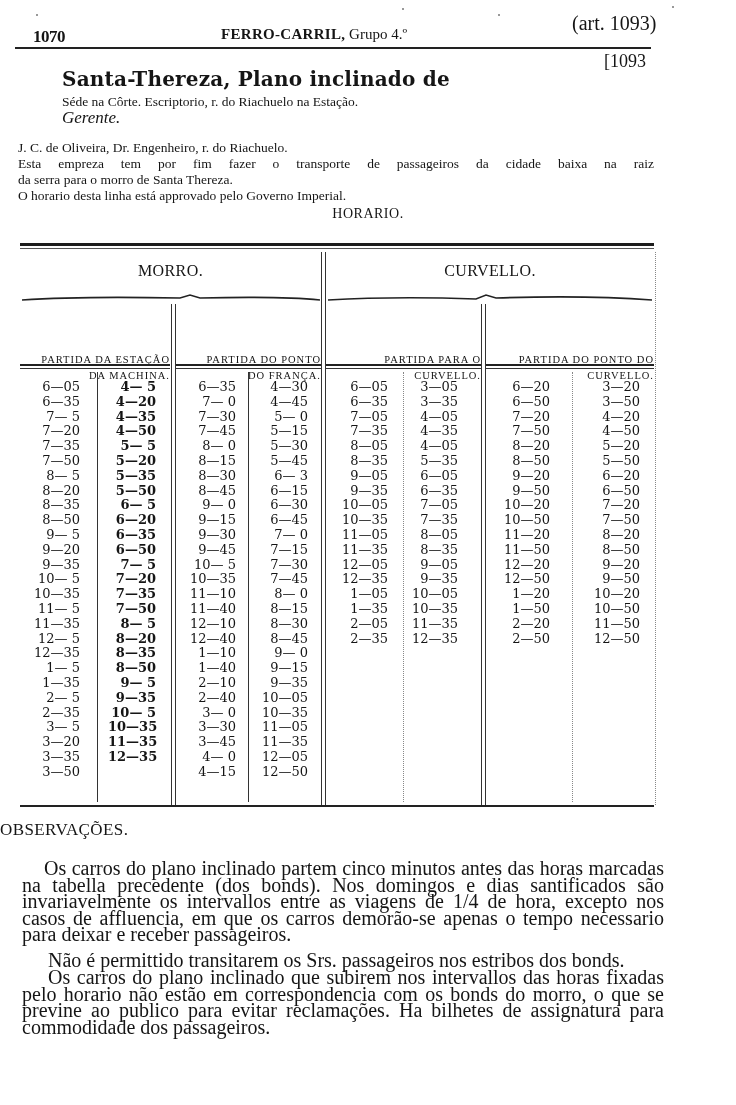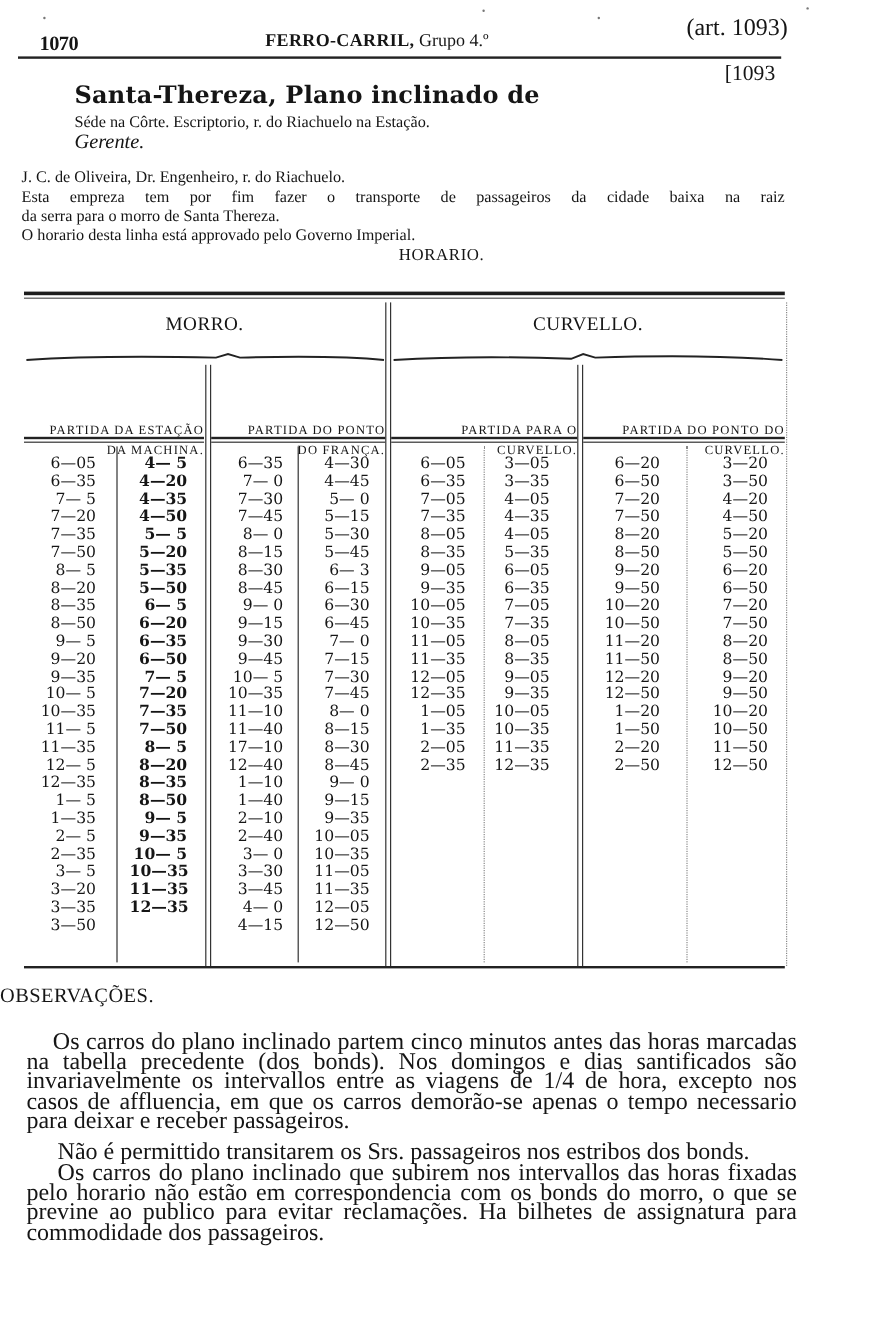--- a/index.html
+++ b/index.html
@@ -193,21 +193,21 @@
       <div>8—30</div>
       <div>8—45</div>
       <div>9— 0</div>
       <div>9—15</div>
       <div>9—30</div>
       <div>9—45</div>
       <div>10— 5</div>
       <div>10—35</div>
       <div>11—10</div>
       <div>11—40</div>
-      <div>17—10</div>
+      <div>12—10</div>
       <div>12—40</div>
       <div>1—10</div>
       <div>1—40</div>
       <div>2—10</div>
       <div>2—40</div>
       <div>3— 0</div>
       <div>3—30</div>
       <div>3—45</div>
       <div>4— 0</div>
       <div>4—15</div>

